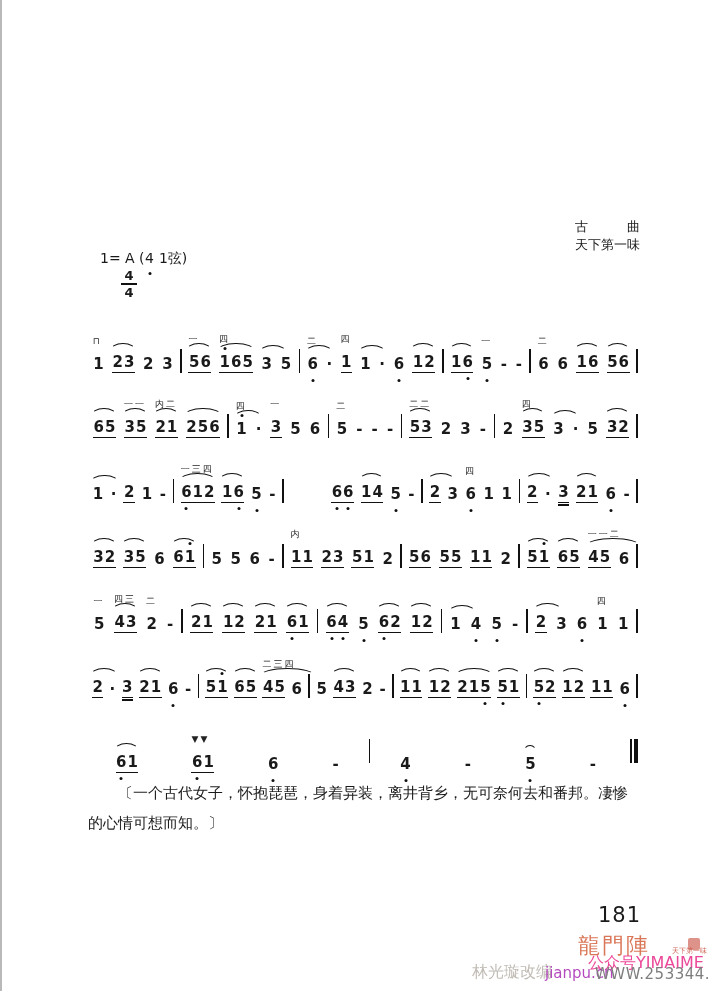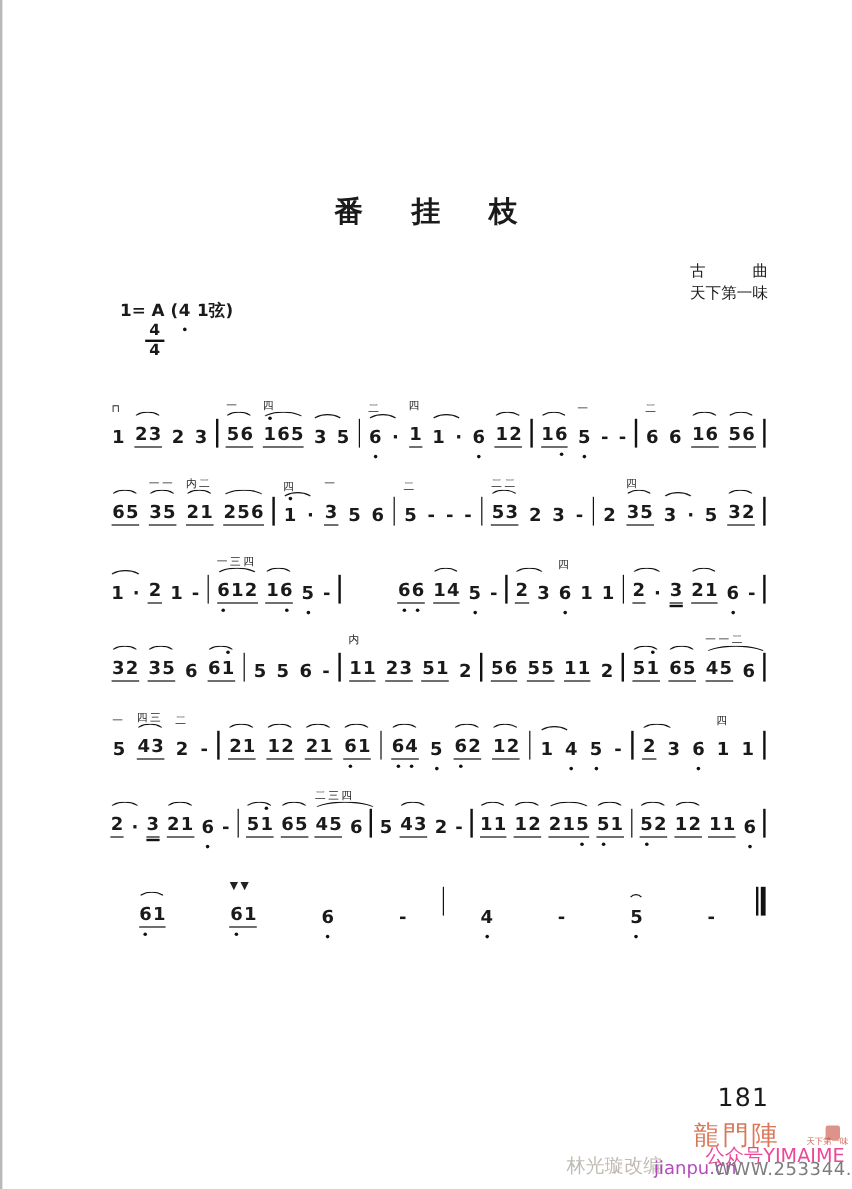--- a/index.html
+++ b/index.html
@@ -3,21 +3,21 @@
 <meta charset="utf-8">
 <style>
   html,body{margin:0;padding:0;background:#e8e8e8;}
   .page{position:relative;width:710px;height:991px;background:#ffffff;overflow:hidden;
         font-family:"DejaVu Sans",sans-serif;color:#1a1a1a;}
   .scan-edge{position:absolute;left:0;top:0;bottom:0;width:2px;background:#b9b9b9;}
   .title{position:absolute;top:160px;left:0;width:710px;text-align:center;margin:0;
          font-size:24px;font-weight:bold;letter-spacing:16px;text-indent:16px;}
   .credits{position:absolute;top:218px;right:70px;text-align:left;font-size:13px;line-height:18px;}
   .credits .src{letter-spacing:0;}
-  .keyline{position:absolute;top:250px;left:100px;font-size:14px;font-weight:bold;}
+  .keyline{position:absolute;top:250px;left:100px;font-size:14px;font-weight:normal;}
   .keyline .ch{position:relative;display:inline-block;}
   .meter{position:absolute;top:269px;left:120px;width:18px;text-align:center;
          font-size:13px;font-weight:bold;line-height:13px;}
   .meter .fracbar{height:1.5px;background:#111;margin:1px 1px;}
   
   .score{position:absolute;top:318px;left:86px;width:552px;}
   .score-line{height:65px;display:flex;align-items:flex-end;}
   .score-line.short{justify-content:flex-start;}
   .measure{display:flex;justify-content:space-around;align-items:flex-end;padding:0 3px;}
   .short .measure{flex:0 0 auto;}
@@ -62,21 +62,20 @@
              opacity:.8;white-space:nowrap;}
   .wm-url{position:absolute;top:965px;left:595px;font-size:15px;color:#7e7e7e;
           letter-spacing:.5px;white-space:nowrap;}
 </style>
 </head>
 <body>
 
 <div class="page">
   <div class="scan-edge"></div>
 
-  <h1 class="title">番 挂 枝</h1>
 
   <div class="credits">
     <div class="src">古　　　曲</div>
     <div>天下第一味</div>
   </div>
 
   <div class="keyline"><span>1= A (</span><span class="ch"><span>4</span><i class="db"></i></span><span> 1弦)</span></div>
 
   <div class="meter">
     <div>4</div>
@@ -334,20 +333,21 @@
           <span class="tok"><i class="slur"></i><span class="body"><span class="ch">5<i class="db"></i></span></span></span>
           <span class="tok"><span class="body"><span class="ch">-</span></span></span>
         </span>
         <span class="final">
           <i class="thin"></i>
           <i class="thick"></i>
         </span>
       </div>
     </div>
 
+  <p class="footnote">〔一个古代女子，怀抱琵琶，身着异装，离井背乡，无可奈何去和番邦。凄惨的心情可想而知。〕</p>
 
   <div class="pagenum">181</div>
 
   <div class="wm-seal">龍門陣</div>
   <div class="wm-seal-sub">天下第一味</div>
   <div class="wm-seal-stamp"></div>
   <div class="wm-gongzhonghao">公众号YIMAIME</div>
   <div class="wm-gepu">林光璇改编</div>
   <div class="wm-jianpu">jianpu.cn</div>
   <div class="wm-url">WWW.253344.NET</div>

